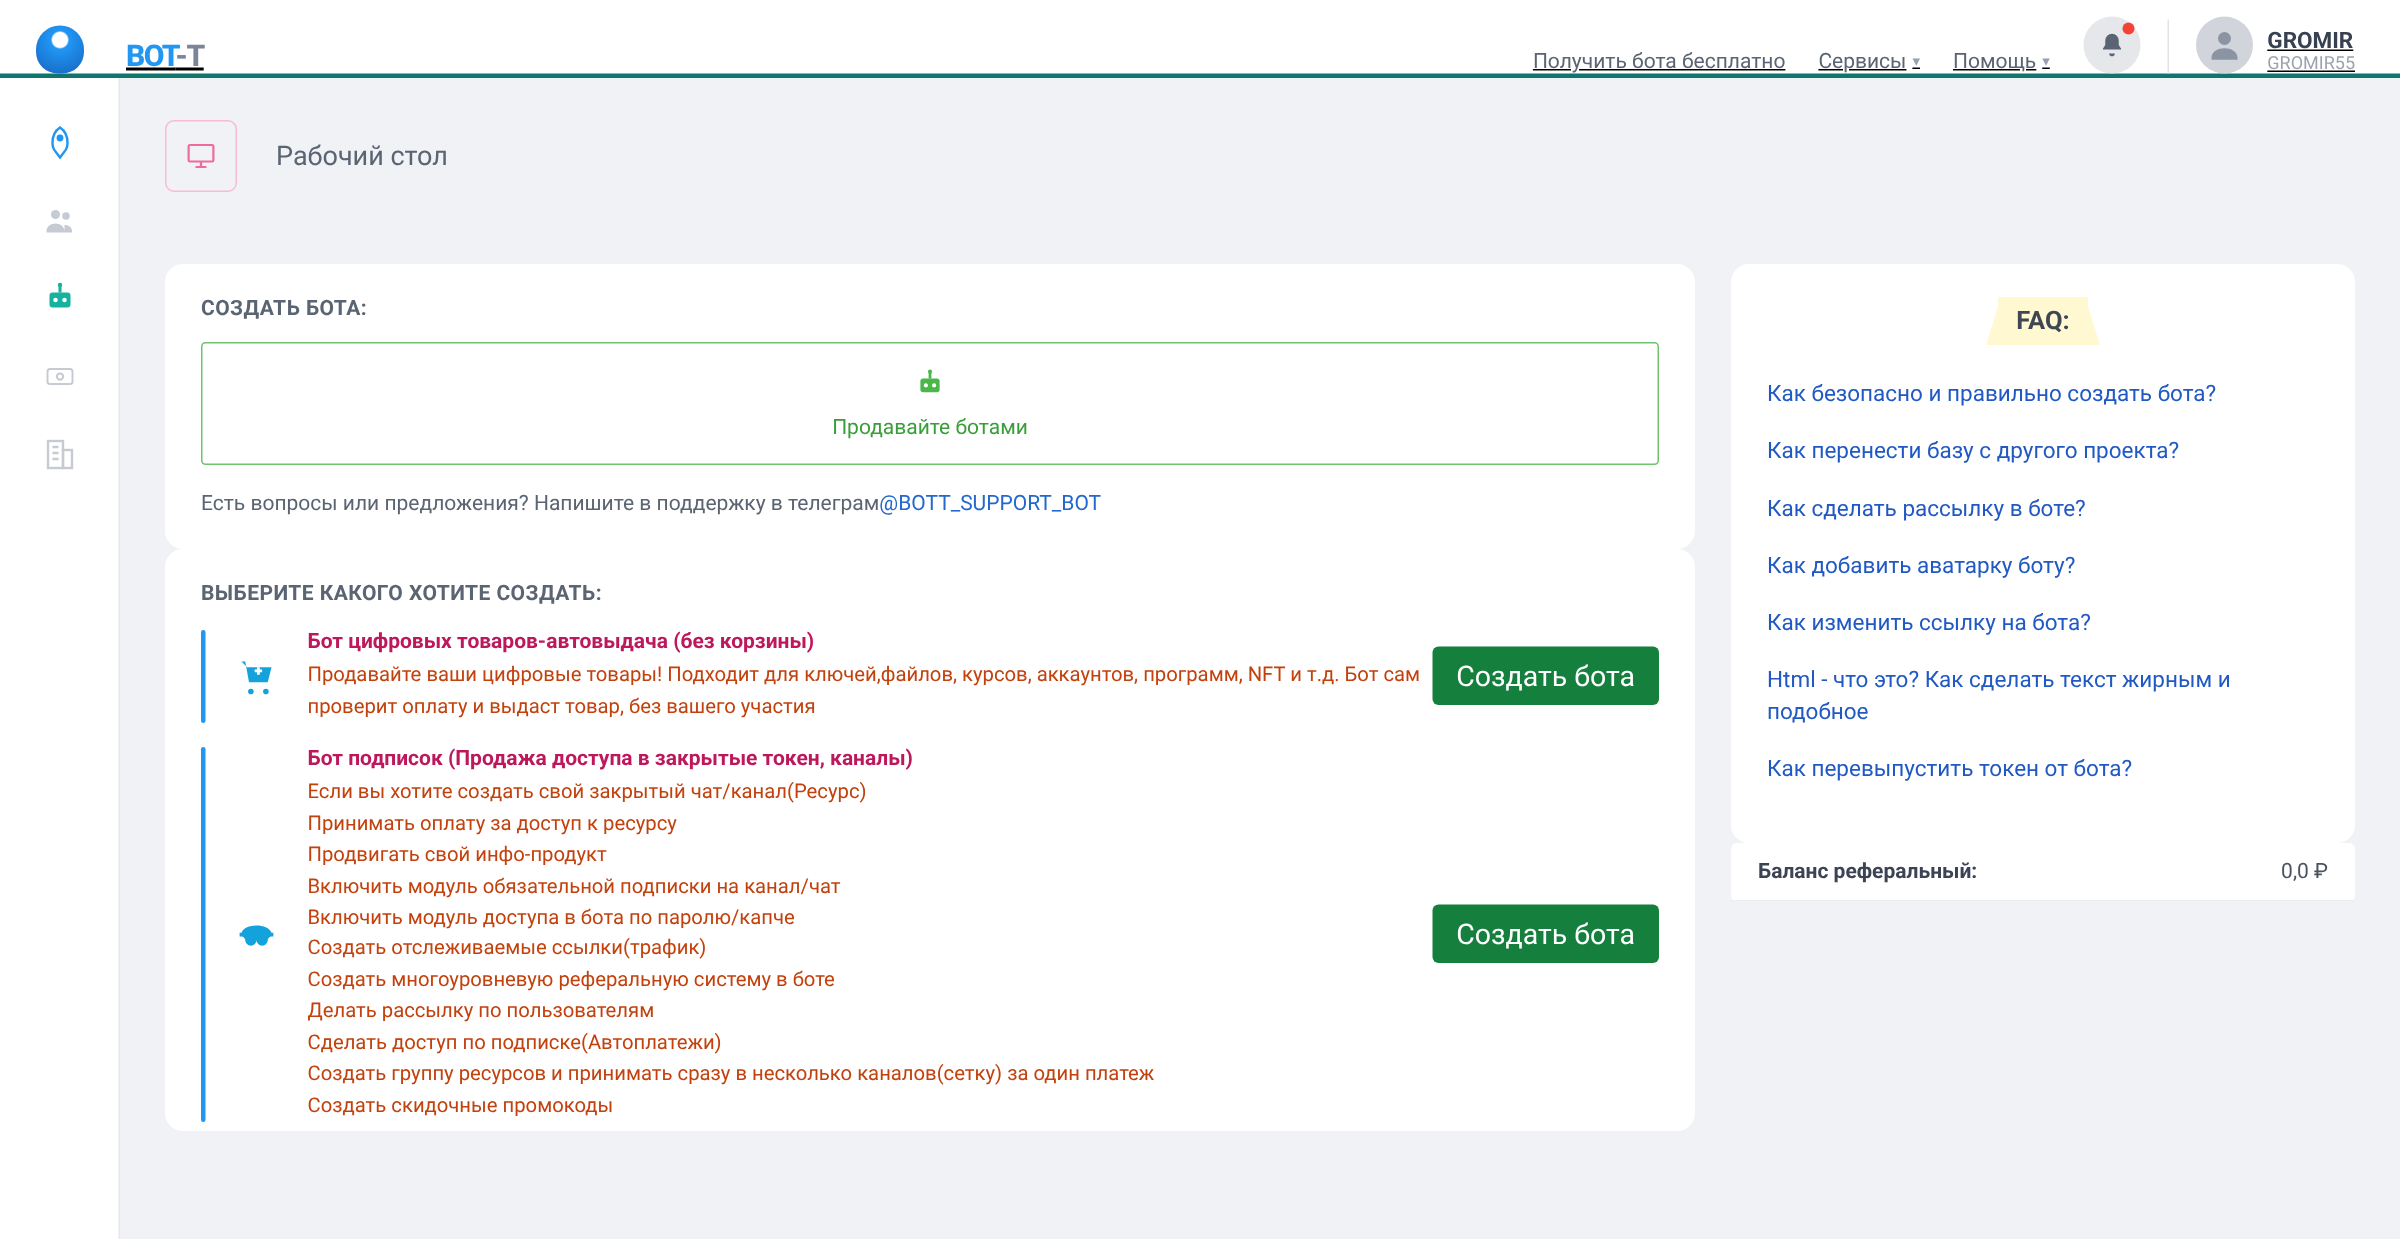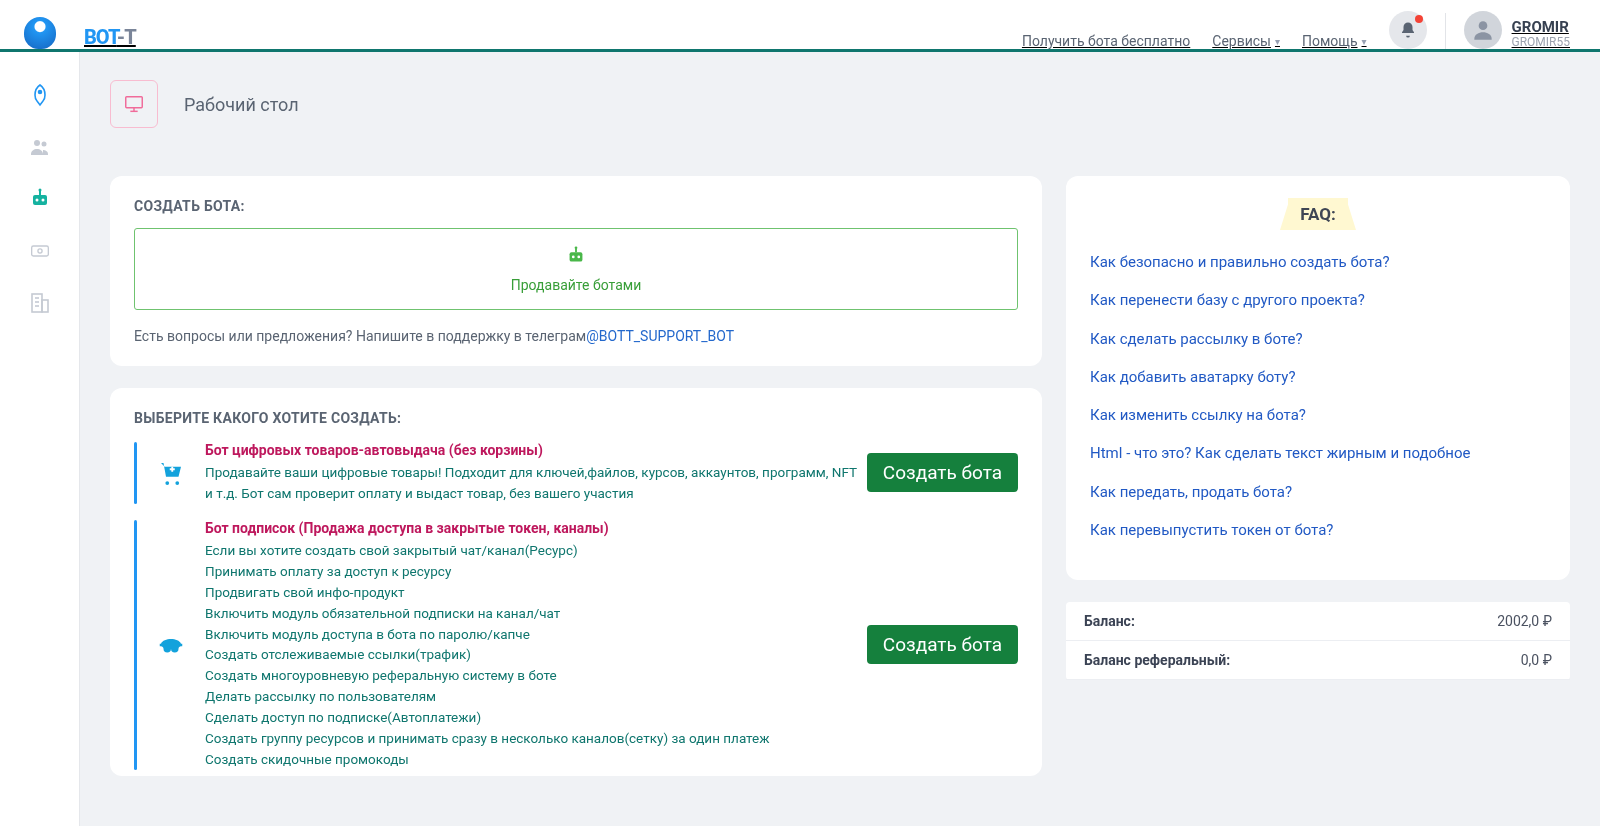--- a/index.html
+++ b/index.html
@@ -29,38 +29,38 @@
 .side-icon.teal { color:#15b2a0; }
 
 
 .content { position: absolute; left: 80px; top: 52px; right: 0; bottom: 0; overflow: hidden; }
 .page-header { display: flex; align-items: center; padding: 28px 30px 18px 30px; }
 .page-icon { width: 48px; height: 48px; border: 1px solid #f8bcd0; border-radius: 6px; display: flex; align-items: center; justify-content: center; }
 .page-title { font-size: 18px; color: #5a6472; margin-left: 26px; }
 
 .columns { display: flex; padding: 30px 30px 0 30px; gap: 24px; }
 .col-left { flex: 1; min-width: 0; }
-.col-right { width: 504px; flex-shrink: 0; }
-
-.card { background: #fff; border-radius: 12px; padding: 22px 24px; margin-bottom: 22px; }
+.col-right { width: 416px; flex-shrink: 0; }
+
+.card { background: #fff; border-radius: 12px; padding: 22px 24px; }
 
 .sec-title { font-size: 14px; font-weight: 700; color: #5a6472; letter-spacing: 0.3px; }
 .bot-manage { border: 1px solid #6fc36f; border-radius: 3px; margin-top: 14px; padding: 16px; text-align: center; cursor: pointer; }
 .bot-manage .bm-icon { color: #49b749; }
 .bot-manage .bm-text { color: #389e38; font-size: 14px; margin-top: 6px; }
 
 .support { margin-top: 18px; font-size: 14px; color: #5a6472; }
 .support a { color: #2368cc; text-decoration: none; }
 
 .opt { display: flex; align-items: stretch; margin-top: 16px; }
 .opt-bar { width: 3px; background: #2196f3; margin-right: 14px; border-radius: 2px; }
 .opt-icon { width: 40px; display: flex; align-items: center; justify-content: center; color: #13a2dc; margin-right: 14px; }
 .opt-body { flex: 1; min-width: 0; }
 .opt-title { font-weight: 700; font-size: 14px; color: #be185d; margin-bottom: 4px; }
-.opt-desc { font-size: 13.5px; color: #0f766e; line-height: 1.55; }
+.opt-desc { font-size: 13.5px; color: #c2410c; line-height: 1.55; }
 .opt-btn-wrap { display: flex; align-items: center; }
 .btn-green { background: #15803d; color: #fff; border: none; border-radius: 4px; padding: 8px 16px; font-size: 19px; cursor: pointer; white-space: nowrap; }
 
 .faq-badge { display: block; width: 60px; margin: 0 auto; background: #fff8d1; color: #3f4654; font-weight: 700; font-size: 17px; padding: 6px 2px; text-align: center; position: relative; }
 .faq-badge::before, .faq-badge::after { content:""; position:absolute; top:0; width:10px; height:100%; background:#fff8d1; }
 .faq-badge::before { left:-8px; clip-path: polygon(100% 0, 100% 100%, 0 100%); }
 .faq-badge::after { right:-8px; clip-path: polygon(0 0, 100% 100%, 0 100%); }
 
 .faq-list { margin-top: 22px; }
 .faq-list a { display: block; color: #2159c4; font-size: 15px; line-height: 1.35; margin-bottom: 18px; text-decoration: none; }
@@ -229,30 +229,25 @@
     <div class="col-right">
       <div class="card">
         <div class="faq-badge">FAQ:</div>
         <div class="faq-list" id="faq-list">
             <a href="#">Как безопасно и правильно создать бота?</a>
             <a href="#">Как перенести базу с другого проекта?</a>
             <a href="#">Как сделать рассылку в боте?</a>
             <a href="#">Как добавить аватарку боту?</a>
             <a href="#">Как изменить ссылку на бота?</a>
             <a href="#">Html - что это? Как сделать текст жирным и подобное</a>
-            <a href="#">Как передать, продать бота?</a>
             <a href="#">Как перевыпустить токен от бота?</a>
           </div>
       </div>
 
       <div class="bal-card" id="bal-card">
-          <div class="bal-row">
-            <span class="lbl">Баланс:</span>
-            <span class="val">2002,0 ₽</span>
-          </div>
           <div class="bal-row">
             <span class="lbl">Баланс реферальный:</span>
             <span class="val">0,0 ₽</span>
           </div>
         </div>
     </div>
   </div>
 </div>
 
 </body></html>

